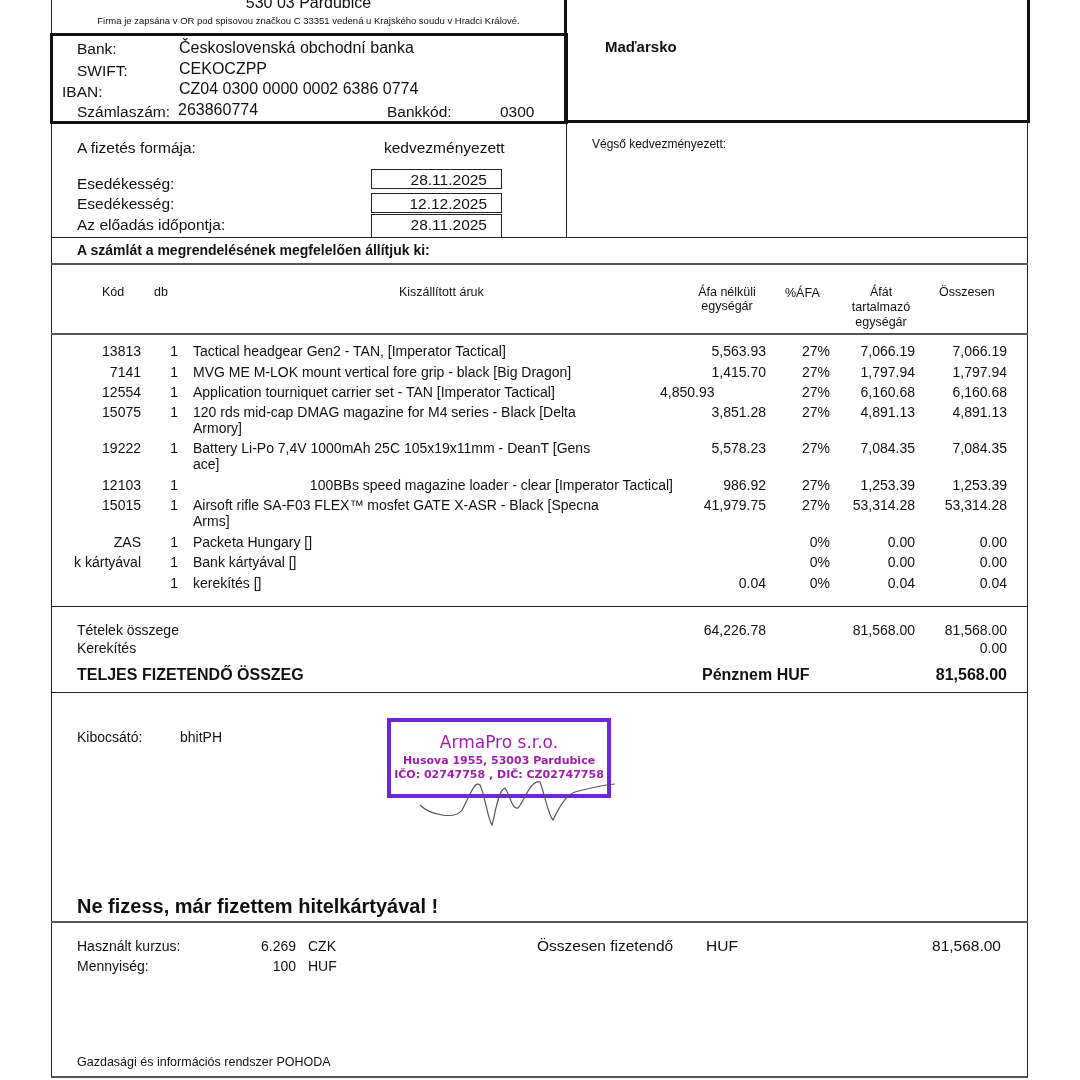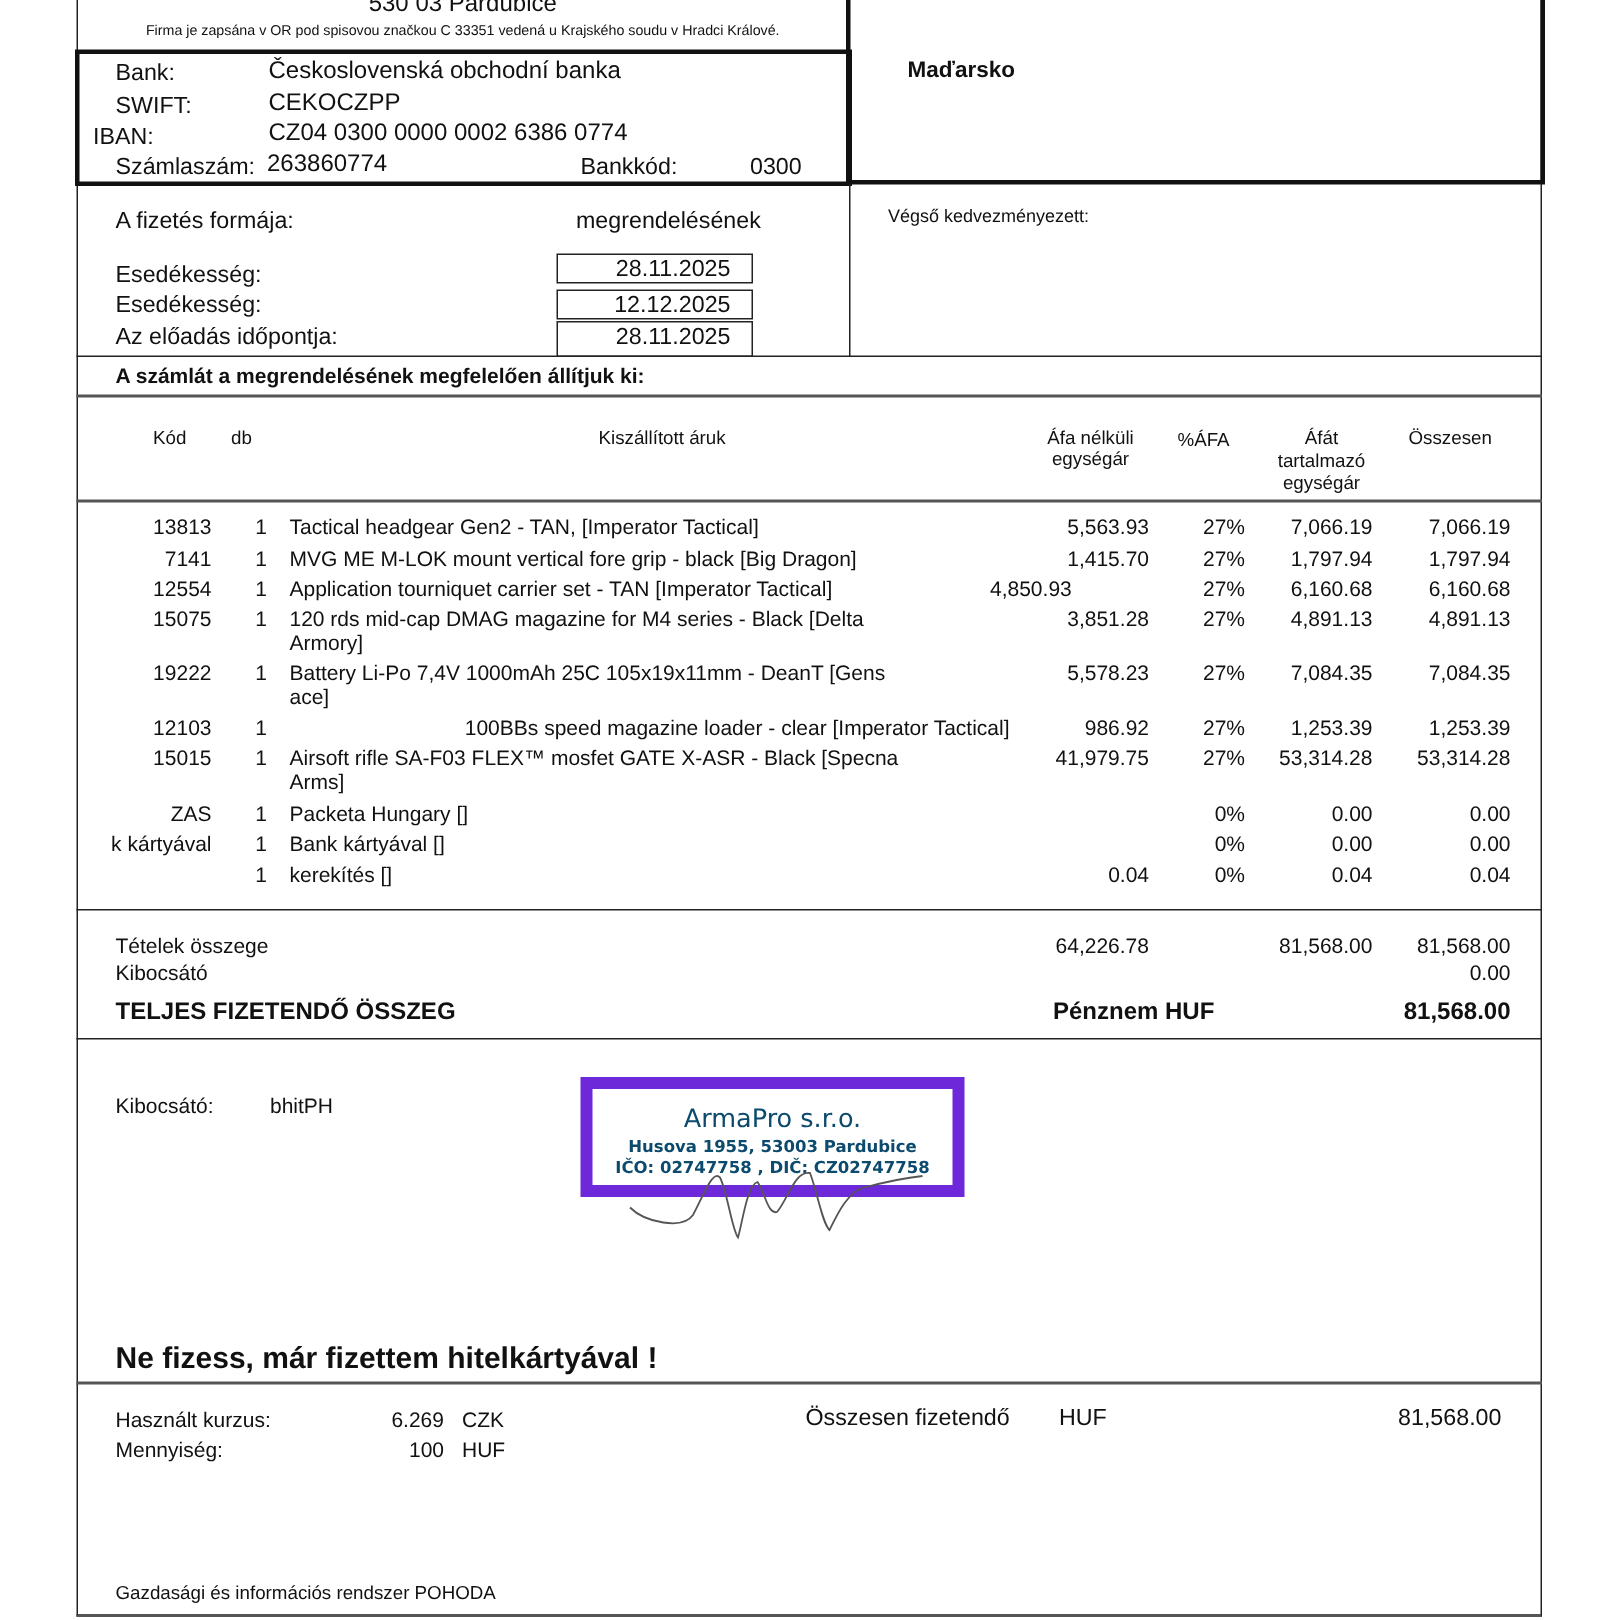--- a/index.html
+++ b/index.html
@@ -13,22 +13,22 @@
   .t14 { font-size:15.5px; }
   .t13 { font-size:14px; }
   .t12 { font-size:12.5px; }
   .bold { font-weight:bold; }
   .r { text-align:right; }
   .c { text-align:center; }
   .datebox { position:absolute; left:371px; width:131px; height:20px; border:1px solid #222; box-sizing:border-box;
              font-size:15.5px; text-align:right; padding-right:14px; line-height:19px; }
   .row { position:absolute; left:0; width:1080px; font-size:14px; line-height:16px; }
   .row span { position:absolute; }
-  .stamp { position:absolute; left:387px; top:718px; width:256px; height:80px; border:8px solid #6d28d9;
-           font-family:"DejaVu Sans", sans-serif; color:#0c4a6e; text-align:center; box-sizing:border-box; }
+  .stamp { position:absolute; left:387px; top:718px; width:224px; height:80px; border:4px solid #6d28d9;
+           font-family:"DejaVu Sans", sans-serif; color:#a21caf; text-align:center; box-sizing:border-box; }
 </style>
 </head>
 <body>
 
 <div class="frame"></div>
 
 <div class="abs c" style="left:51px;top:-6px;width:515px;font-size:16px;">530 03 Pardubice</div>
 <div class="abs c" style="left:51px;top:15px;width:515px;font-size:9.5px;">Firma je zapsána v OR pod spisovou značkou C 33351 vedená u Krajského soudu v Hradci Králové.</div>
 
 <div class="thick" style="left:50px;top:33px;width:518px;height:91px;"></div>
@@ -41,21 +41,21 @@
 <div class="abs t14" style="left:77px;top:103px;">Számlaszám:</div>
 <div class="abs" style="left:178px;top:101px;font-size:16px;">263860774</div>
 <div class="abs t14" style="left:387px;top:103px;">Bankkód:</div>
 <div class="abs t14" style="left:500px;top:103px;">0300</div>
 
 <div class="thick" style="left:564px;top:-4px;width:466px;height:127px;"></div>
 <div class="abs bold" style="left:605px;top:38px;font-size:15px;">Maďarsko</div>
 
 <div class="abs" style="left:566px;top:123px;height:115px;border-left:1px solid #222;"></div>
 <div class="abs t14" style="left:77px;top:139px;">A fizetés formája:</div>
-<div class="abs t14" style="left:384px;top:139px;">megrendelésének</div>
+<div class="abs t14" style="left:384px;top:139px;">kedvezményezett</div>
 <div class="abs t12" style="left:592px;top:137px;font-size:12px;">Végső kedvezményezett:</div>
 
 <div class="abs t14" style="left:77px;top:175px;">Esedékesség:</div>
 <div class="datebox" style="top:169px;">28.11.2025</div>
 <div class="abs t14" style="left:77px;top:195px;">Esedékesség:</div>
 <div class="datebox" style="top:193px;">12.12.2025</div>
 <div class="abs t14" style="left:77px;top:216px;">Az előadás időpontja:</div>
 <div class="datebox" style="top:214px;height:24px;">28.11.2025</div>
 
 <div class="hline" style="left:51px;top:237px;width:977px;"></div>
@@ -180,21 +180,21 @@
       <span style="left:910px;width:97px;text-align:right;">0.04</span>
     </div>
   </div>
 
 <div class="hline" style="left:51px;top:606px;width:977px;"></div>
 
 <div class="abs t13" style="left:77px;top:622px;">Tételek összege</div>
 <div class="abs t13 r" style="left:660px;top:622px;width:106px;">64,226.78</div>
 <div class="abs t13 r" style="left:820px;top:622px;width:95px;">81,568.00</div>
 <div class="abs t13 r" style="left:910px;top:622px;width:97px;">81,568.00</div>
-<div class="abs t13" style="left:77px;top:640px;">Kibocsátó</div>
+<div class="abs t13" style="left:77px;top:640px;">Kerekítés</div>
 <div class="abs t13 r" style="left:910px;top:640px;width:97px;">0.00</div>
 <div class="abs bold" style="left:77px;top:666px;font-size:16px;">TELJES FIZETENDŐ ÖSSZEG</div>
 <div class="abs bold" style="left:702px;top:666px;font-size:16px;">Pénznem HUF</div>
 <div class="abs bold r" style="left:890px;top:666px;width:117px;font-size:16px;">81,568.00</div>
 <div class="hline" style="left:51px;top:692px;width:977px;"></div>
 
 <div class="abs t13" style="left:77px;top:729px;">Kibocsátó:</div>
 <div class="abs t13" style="left:180px;top:729px;">bhitPH</div>
 <div class="stamp">
   <div style="font-size:17px;margin-top:10px;">ArmaPro s.r.o.</div>

